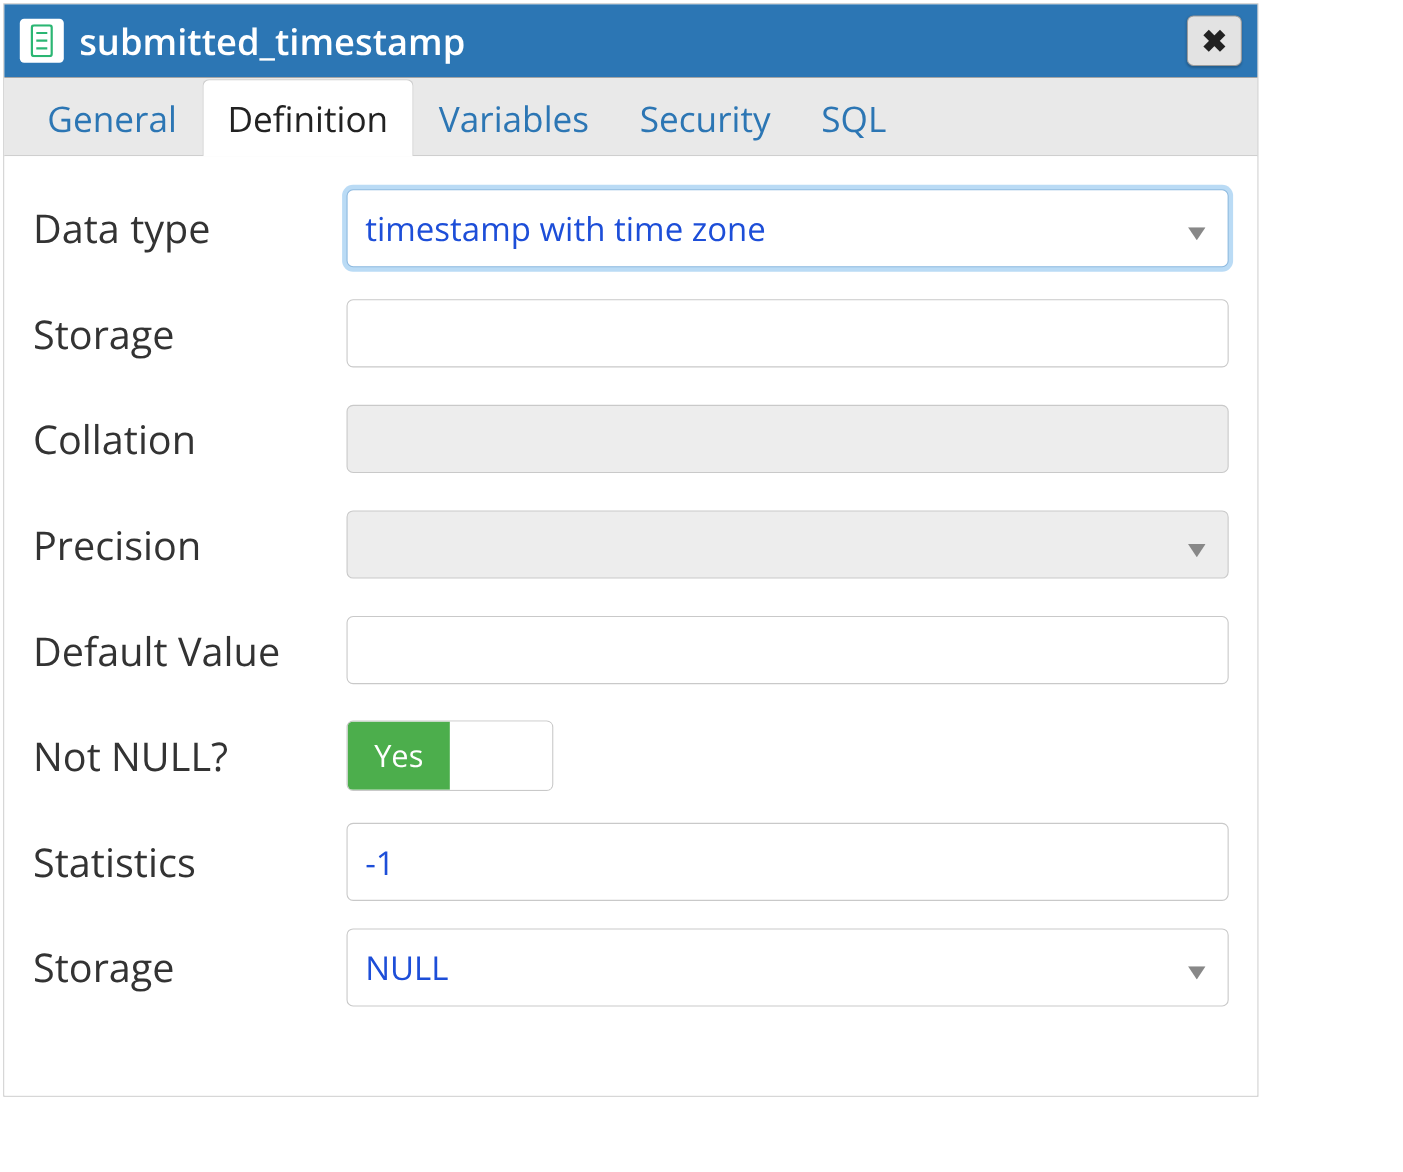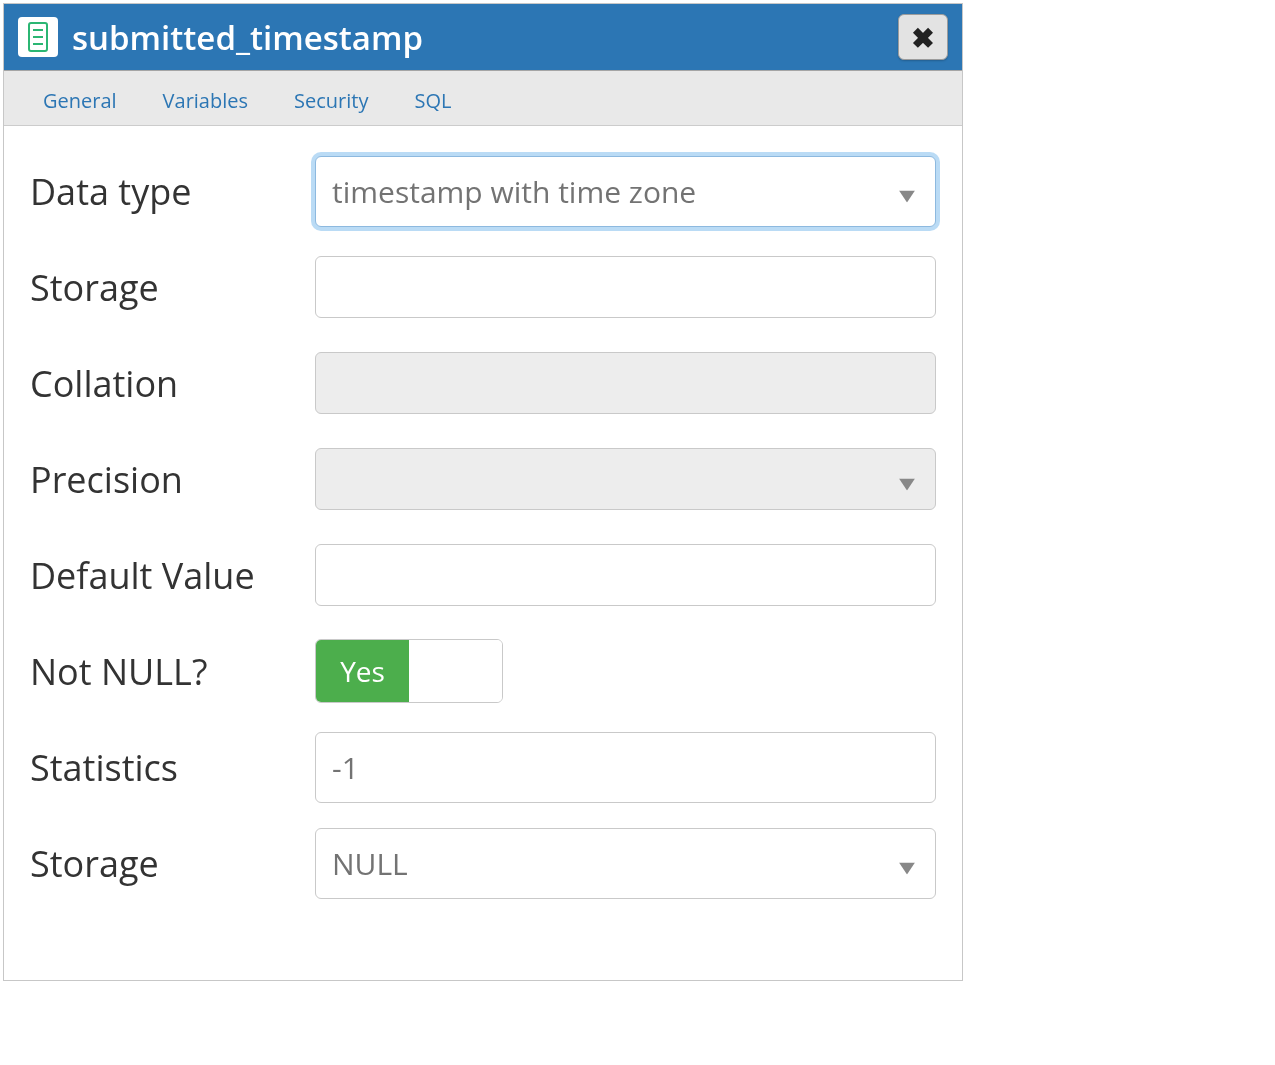--- a/index.html
+++ b/index.html
@@ -5,21 +5,21 @@
   * { box-sizing: border-box; margin: 0; padding: 0; }
   body {
     font-family: "Segoe UI", "Open Sans", Helvetica, Arial, sans-serif;
     background: #fff;
     width: 1275px;
     height: 1065px;
     overflow: hidden;
   }
   .dialog {
     border: 1px solid #c7c7c7;
-    width: 960px;
+    width: 1141px;
     margin: 3px;
   }
   .titlebar {
     background: #2c76b4;
     display: flex;
     align-items: center;
     padding: 10px 14px;
     gap: 14px;
   }
   .titlebar-icon {
@@ -59,21 +59,21 @@
 
   .tabs-wrap { border-top: 1px solid #a5a5a5; }
   .tabs {
     display: flex;
     background: #e9e9e9;
     border-bottom: 1px solid #ccc;
     padding-left: 16px;
   }
   .tab {
     padding: 14px 22px 12px 22px;
-    font-size: 20px;
+    font-size: 32px;
     color: #2c76b4;
     cursor: pointer;
     border: 1px solid transparent;
     border-bottom: none;
     position: relative;
     top: 1px;
   }
   .tab.active {
     background: #fff;
     color: #222;
@@ -99,21 +99,21 @@
   }
   .control {
     flex: 1;
   }
 
   .select, .input {
     width: 100%;
     border: 1px solid #c9c9c9;
     border-radius: 6px;
     font-size: 30px;
-    color: #737373;
+    color: #1d4ed8;
     padding: 14px 50px 14px 16px;
     background: #fff;
     position: relative;
     display: flex;
     align-items: center;
     min-height: 62px;
   }
   .select.focused {
     box-shadow: 0 0 0 4px rgba(102,175,233,0.45);
     border-color: #8db9df;
@@ -167,20 +167,21 @@
     </div>
     <div class="titlebar-title">submitted_timestamp</div>
     <div class="close-btn">
       <span>✖</span>
     </div>
   </div>
 
   <div class="tabs-wrap">
     <div class="tabs">
       <div class="tab">General</div>
+      <div class="tab active">Definition</div>
       <div class="tab">Variables</div>
       <div class="tab">Security</div>
       <div class="tab">SQL</div>
     </div>
 
     <div class="form">
 
       <div class="row">
         <div class="label">Data type</div>
         <div class="control">

